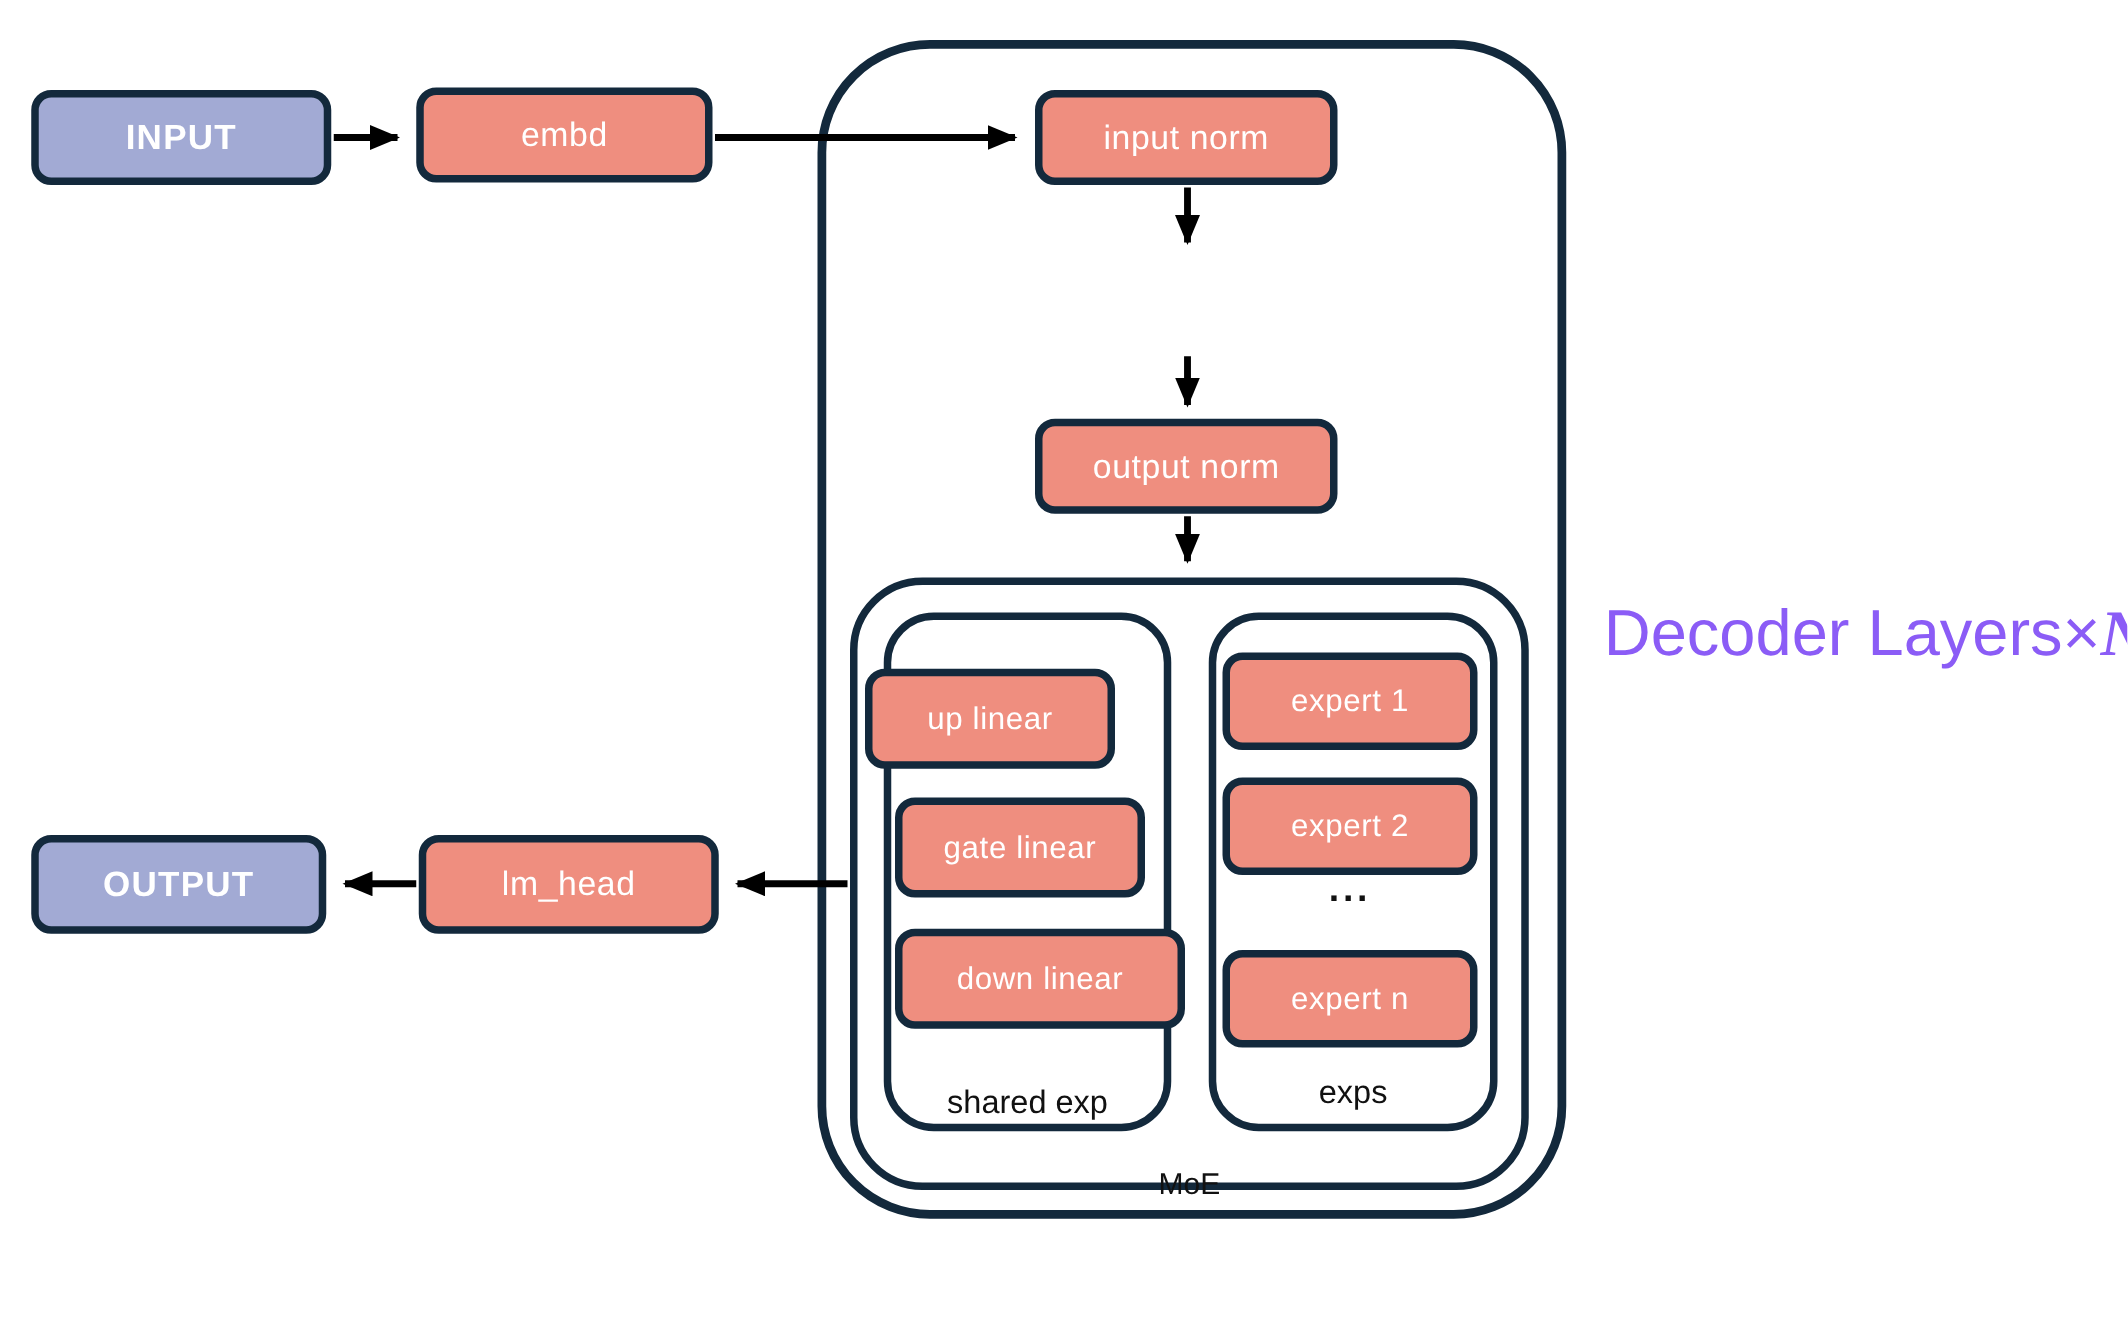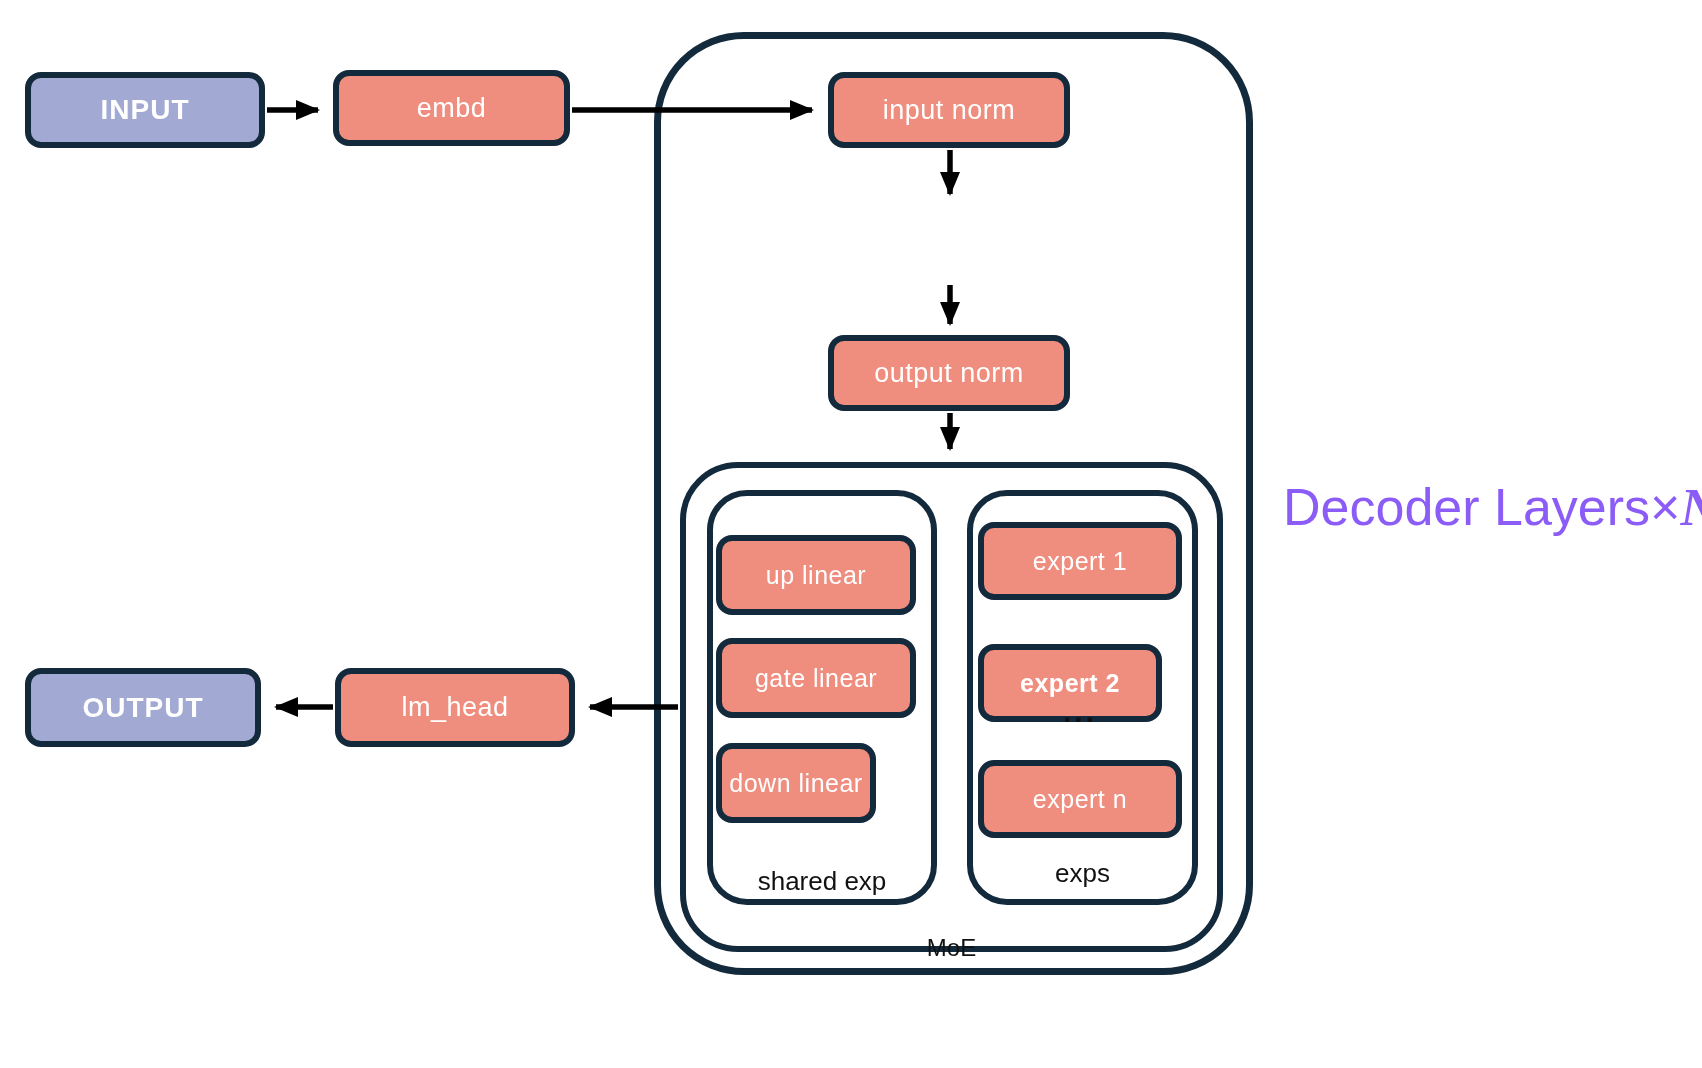--- a/index.html
+++ b/index.html
@@ -94,34 +94,34 @@
   <div class="node module" style="left:828px;top:72px;width:242px;height:76px;">
       <span>input norm</span>
     </div>
   <div class="node module" style="left:828px;top:335px;width:242px;height:76px;">
       <span>output norm</span>
     </div>
   <div class="node module" style="left:335px;top:668px;width:240px;height:79px;">
       <span>lm_head</span>
     </div>
 
-  <div class="node module small" style="left:716px;top:535px;width:200px;height:80px;">
+  <div class="node module small" style="left:692px;top:535px;width:200px;height:80px;">
       <span>up linear</span>
     </div>
   <div class="node module small" style="left:716px;top:638px;width:200px;height:80px;">
       <span>gate linear</span>
     </div>
-  <div class="node module small" style="left:716px;top:743px;width:160px;height:80px;">
+  <div class="node module small" style="left:716px;top:743px;width:232px;height:80px;">
       <span>down linear</span>
     </div>
 
   <div class="node module small" style="left:978px;top:522px;width:204px;height:78px;">
       <span>expert 1</span>
     </div>
-  <div class="node module small" style="left:978px;top:644px;width:184px;height:78px;font-weight:bold;">
+  <div class="node module small" style="left:978px;top:622px;width:204px;height:78px;">
       <span>expert 2</span>
     </div>
   <div class="ellipsis" style="left:978px;top:695px;width:204px;"><span>...</span></div>
   <div class="node module small" style="left:978px;top:760px;width:204px;height:78px;">
       <span>expert n</span>
     </div>
 
   <div class="caption" style="left:707px;top:850px;width:230px;"><span>shared exp</span></div>
   <div class="caption" style="left:967px;top:842px;width:231px;"><span>exps</span></div>
   <div class="caption" style="left:680px;top:918px;width:543px;font-size:24px;"><span>MoE</span></div>

